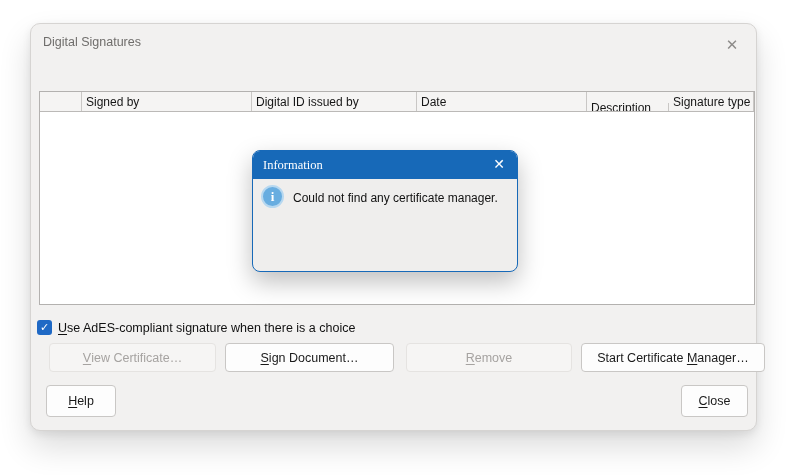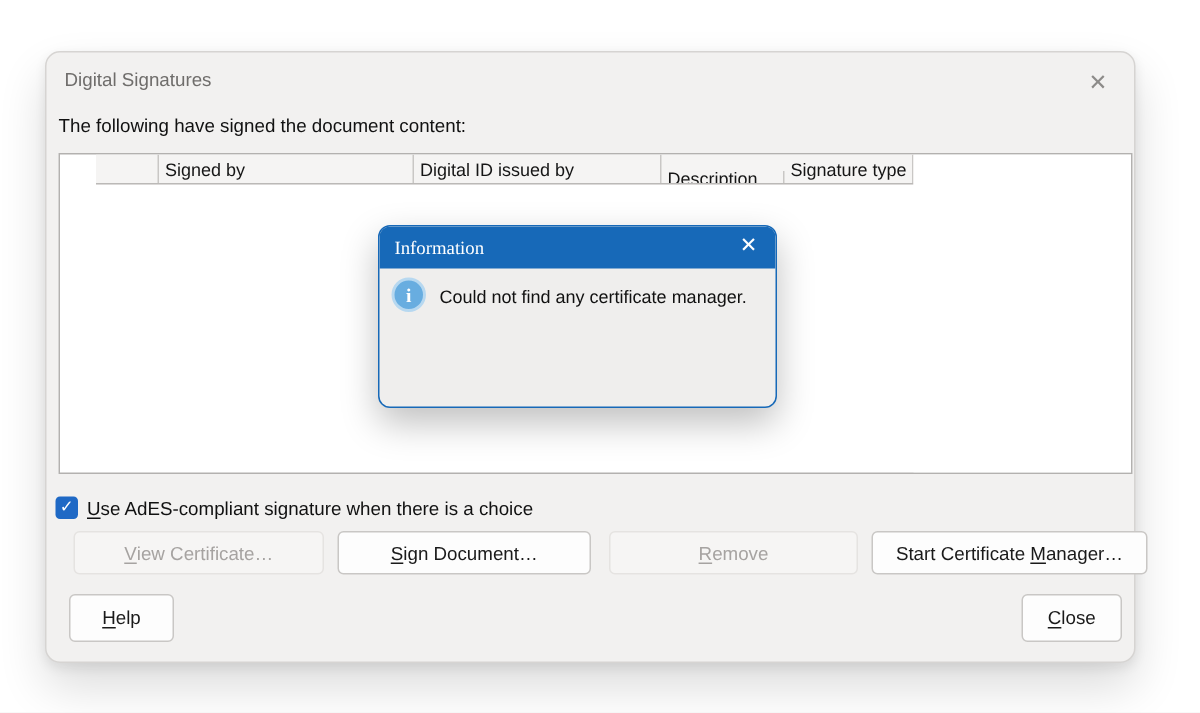--- a/index.html
+++ b/index.html
@@ -7,21 +7,21 @@
   body {
     position: relative;
     background: #ffffff;
     font-family: "Liberation Sans", sans-serif;
     overflow: hidden;
     color: #1a1a1a;
   }
 
   
   .main-dialog {
-    position: absolute; left: 30px; top: 34px; width: 727px; height: 408px;
+    position: absolute; left: 30px; top: 23px; width: 727px; height: 408px;
     background: #f2f1f0;
     border: 1px solid #d6d4d2;
     border-radius: 10px;
     box-shadow: 0 16px 32px rgba(0,0,0,0.14), 0 3px 8px rgba(0,0,0,0.08);
   }
   .dlg-title {
     position: absolute; left: 12px; top: 11px;
     font-size: 12.5px; color: #6f6d6b;
   }
   .dlg-close {
@@ -32,23 +32,22 @@
   .instruction {
     position: absolute; left: 8px; top: 42px;
     font-size: 12.5px; color: #111111;
   }
 
   
   .sig-table {
     position: absolute; left: 8px; top: 67px; width: 716px; height: 214px;
     background: #ffffff;
     border: 1px solid #b3b1af;
-    display: flex; 
+    display: flex; flex-direction: column;
     overflow: hidden;
-    padding-left: 24px;
   }
   .sig-header {
     display: flex; height: 20px; flex: 0 0 20px;
     background: #f5f4f3;
     border-bottom: 1px solid #bbb9b7;
     font-size: 12px; color: #161616;
   }
   .hcell {
     border-right: 1px solid #c9c7c5;
     padding: 1px 4px 0 4px;
@@ -131,27 +130,27 @@
   }
   .ok-focus { border: 1px dotted #5a5a5a; padding: 0 3px; line-height: 14px; }
 </style>
 </head>
 <body>
 
 <div class="main-dialog">
   <div class="dlg-title">Digital Signatures</div>
   <div class="dlg-close">✕</div>
 
-  <div class="instruction">The following have signed the document content:</div>
 
   <div class="sig-table">
     <div class="sig-header">
         <div class="hcell" style="width: 42px;"></div>
         <div class="hcell" style="width: 170px;">Signed by</div>
         <div class="hcell" style="width: 165px;">Digital ID issued by</div>
+        <div class="hcell" style="width: 170px;">Date</div>
         <div class="hcell" style="width: 82px; margin-top: 11px;">Description</div>
         <div class="hcell" style="flex: 1 1 auto;">Signature type</div>
       </div>
     <div class="sig-body"></div>
   </div>
 
   <div class="checkbox-row">
     <div class="checkbox">✓</div>
     <div><span></span><span class="mn">U</span><span>se AdES-compliant signature when there is a choice</span></div>
   </div>

